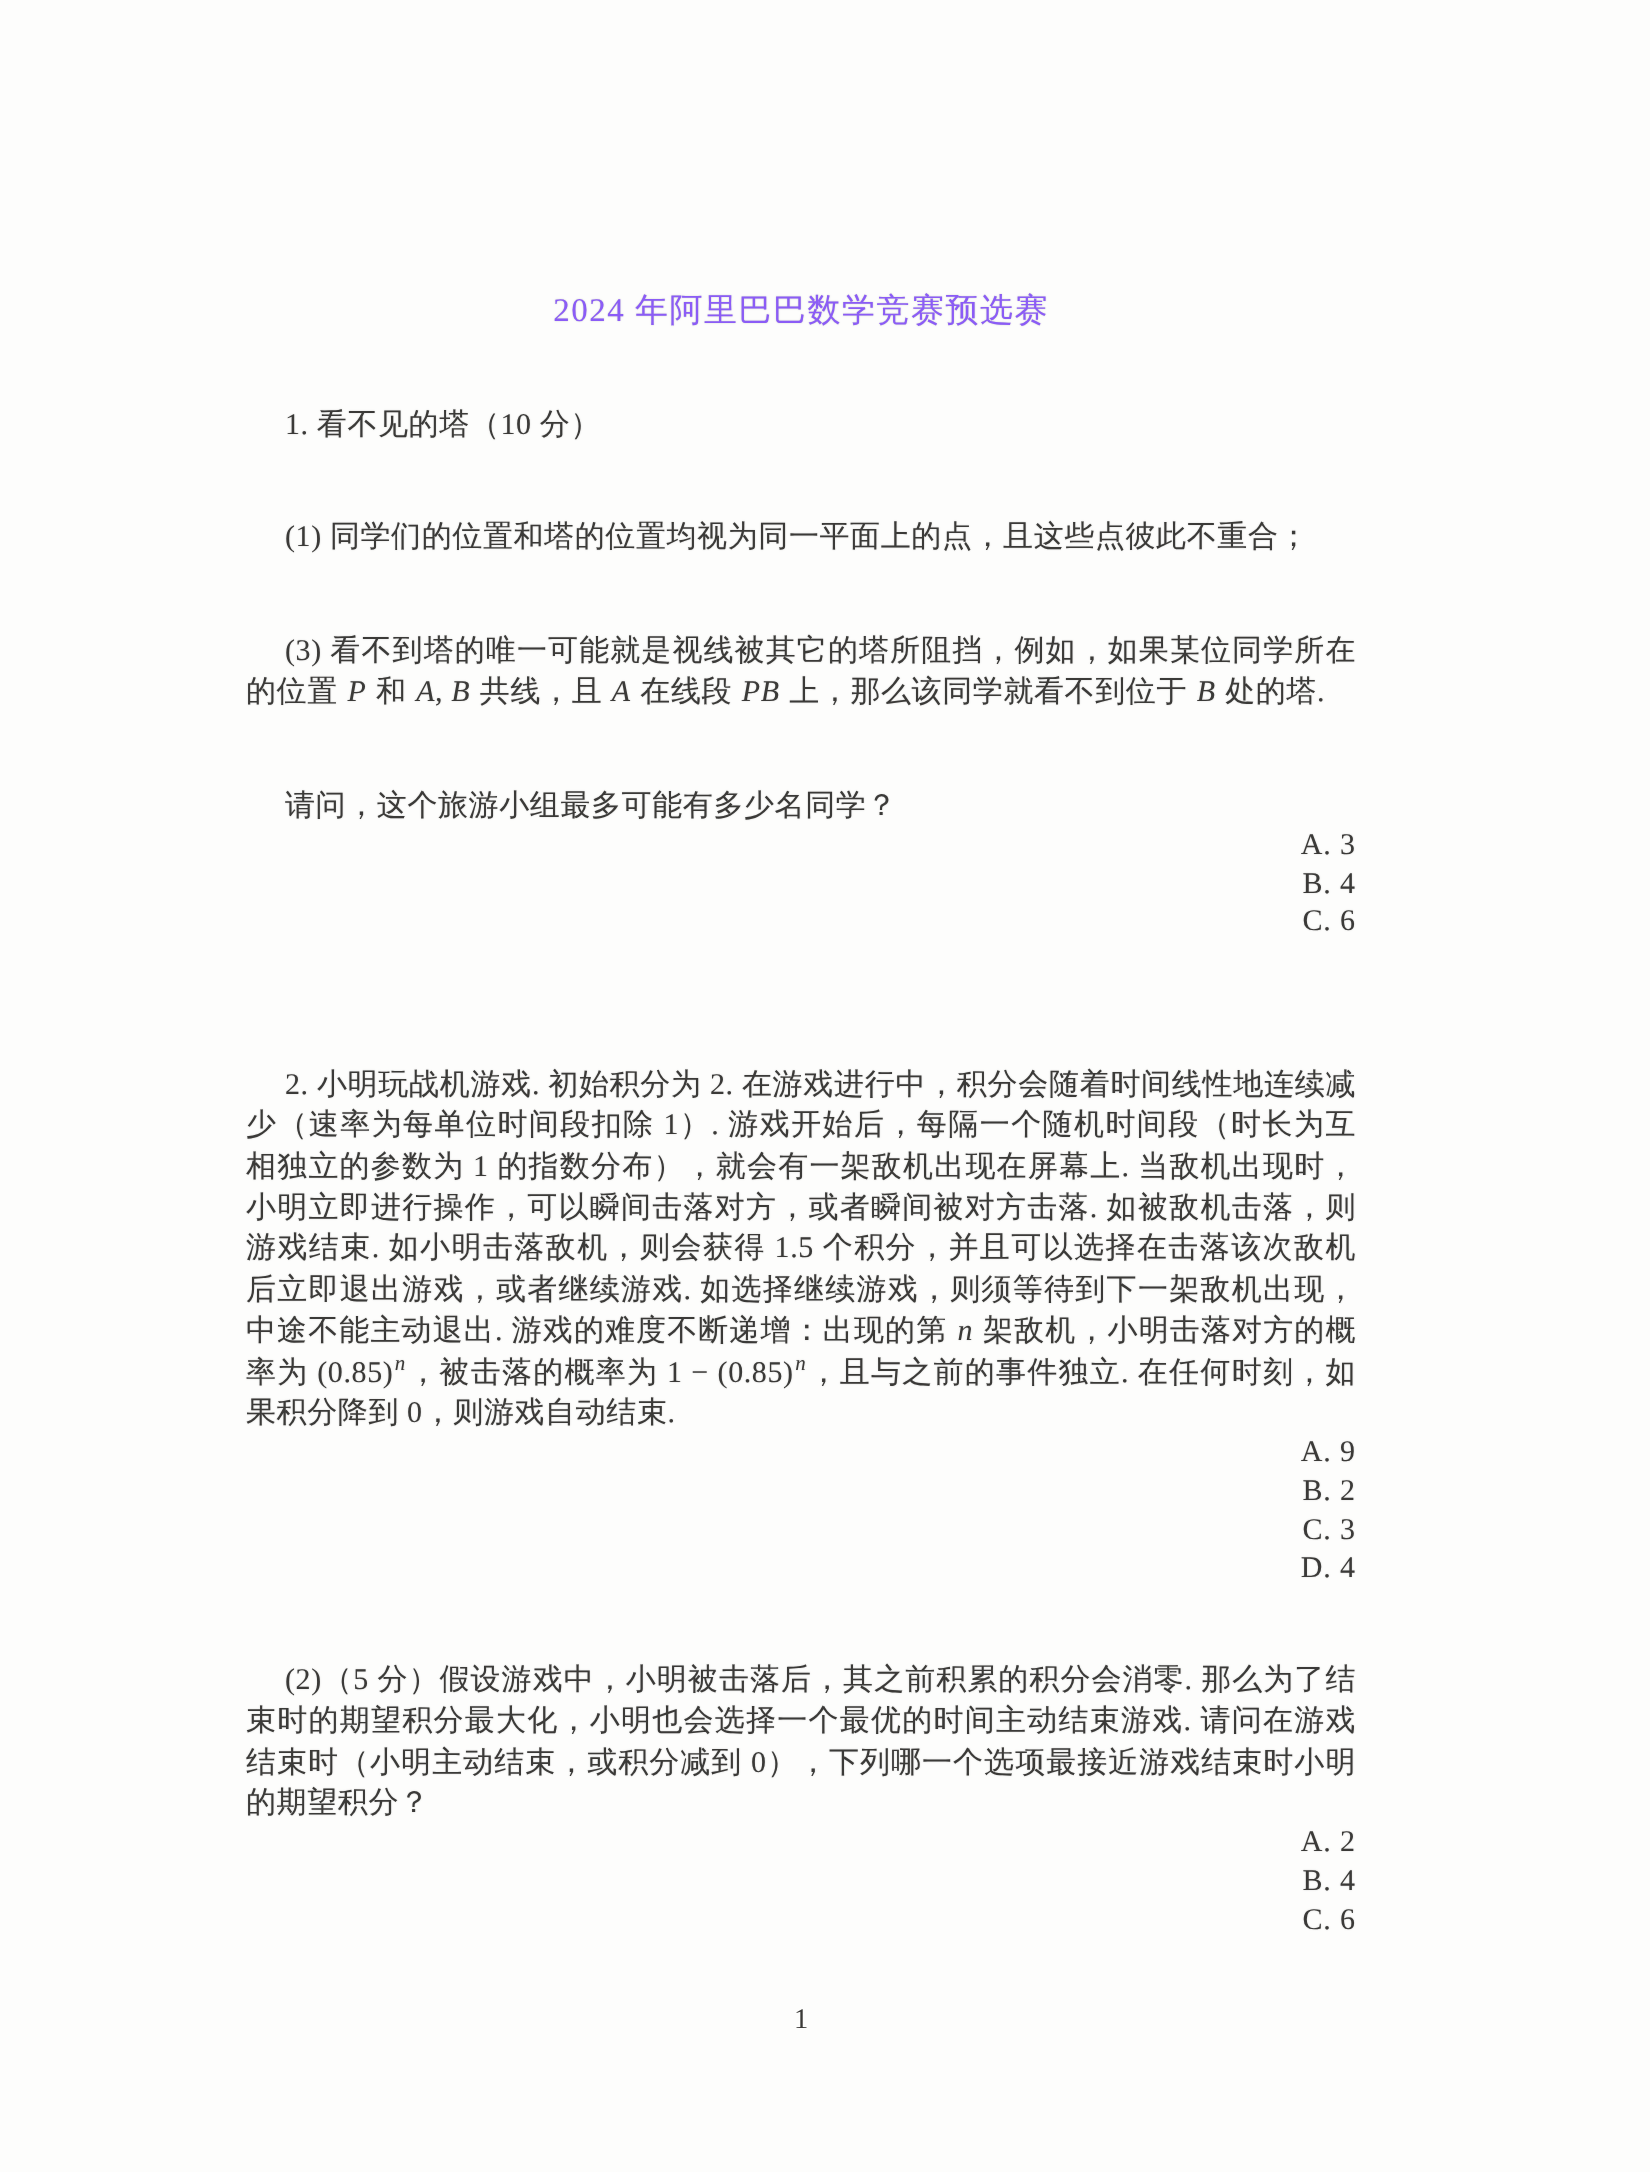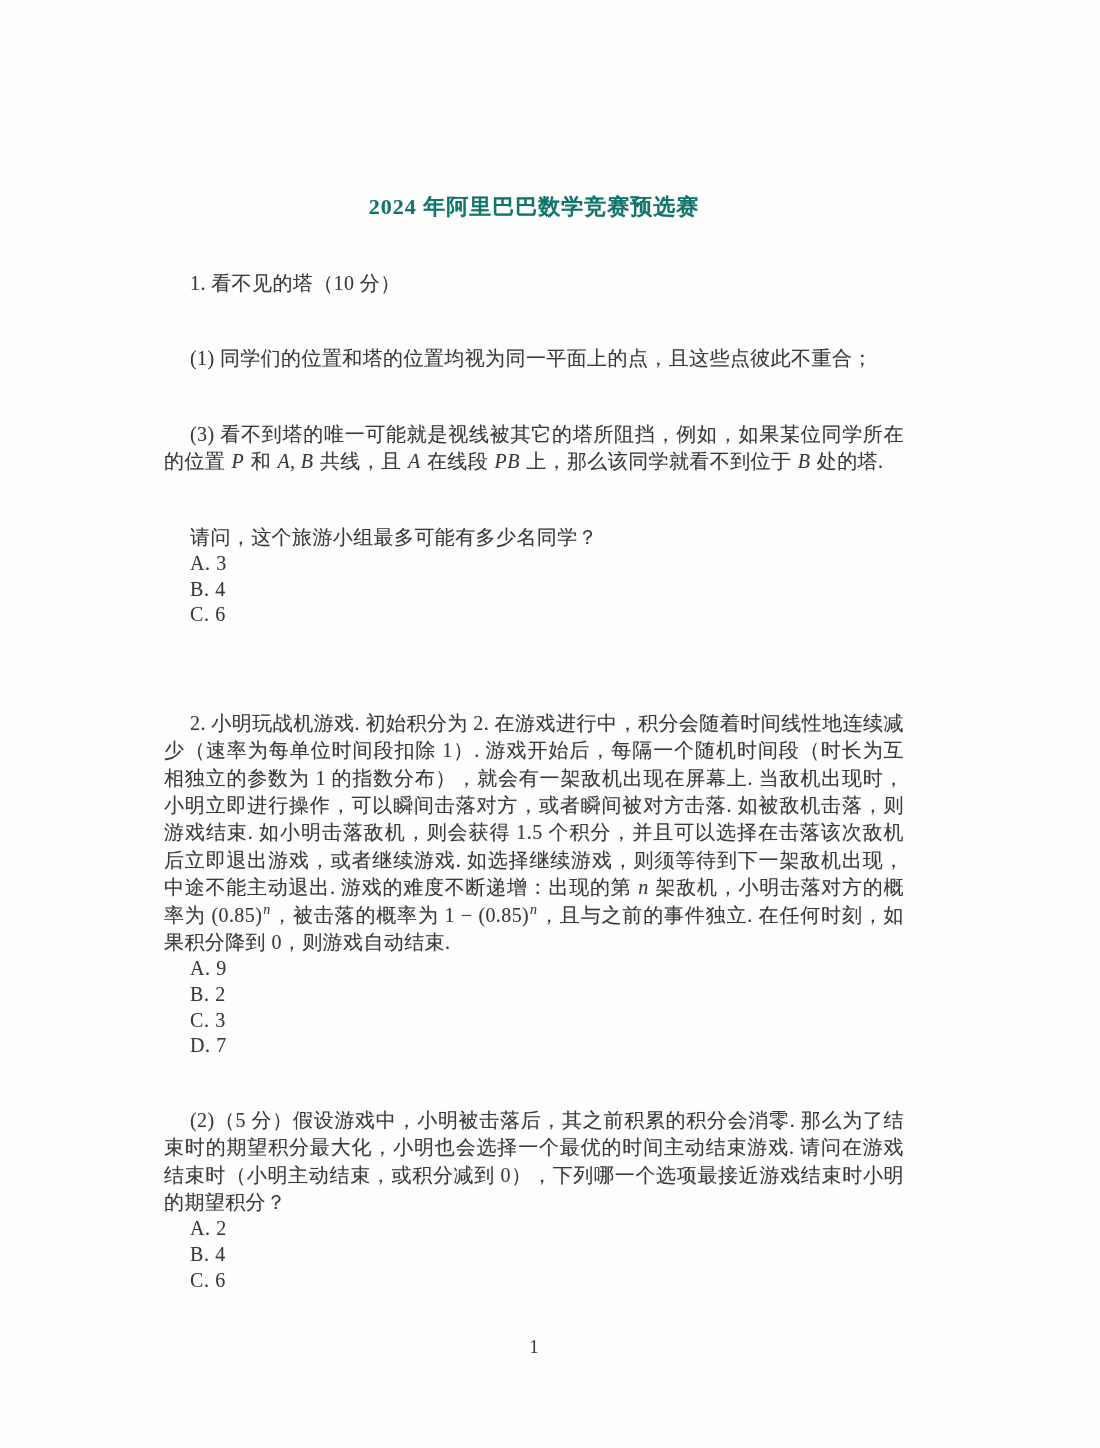--- a/index.html
+++ b/index.html
@@ -20,39 +20,39 @@
   .content {
     position: absolute;
     left: 164px;
     top: 192px;
     width: 740px;
     text-shadow: 0 0 1px rgba(90, 90, 90, 0.35);
   }
   .title {
     font-size: 22px;
     line-height: 30px;
-    font-weight: bold;
+    font-weight: normal;
     text-align: center;
     letter-spacing: 1px;
-    color: #0f766e;
+    color: #8b5cf6;
     margin: 0 0 30px 0;
   }
   section { margin: 0; }
   .q2 { margin-top: 82px; }
   p {
     margin: 0;
     font-size: 20px;
     line-height: 27.4px;
     text-align: justify;
     letter-spacing: 0.4px;
   }
   p.ind { text-indent: 26px; margin-top: 48px; }
   .options p {
     line-height: 25.6px;
-    text-align: left;
+    text-align: right;
     text-indent: 26px;
     letter-spacing: 0.6px;
   }
   .mi {
     font-style: italic;
     padding: 0 1px;
   }
   sup {
     font-size: 0.7em;
     line-height: 0;
@@ -86,21 +86,21 @@
         <p>C. 6</p>
       </div>
     </section>
 
     <section class="q2">
       <p class="ind"><span>2. 小明玩战机游戏. 初始积分为 2. 在游戏进行中，积分会随着时间线性地连续减少（速率为每单位时间段扣除 1）. 游戏开始后，每隔一个随机时间段（时长为互相独立的参数为 1 的指数分布），就会有一架敌机出现在屏幕上. 当敌机出现时，小明立即进行操作，可以瞬间击落对方，或者瞬间被对方击落. 如被敌机击落，则游戏结束. 如小明击落敌机，则会获得 1.5 个积分，并且可以选择在击落该次敌机后立即退出游戏，或者继续游戏. 如选择继续游戏，则须等待到下一架敌机出现，中途不能主动退出. 游戏的难度不断递增：出现的第 </span><span class="mi">n</span><span> 架敌机，小明击落对方的概率为 (0.85)</span><sup class="mi">n</sup><span>，被击落的概率为 1 − (0.85)</span><sup class="mi">n</sup><span>，且与之前的事件独立. 在任何时刻，如果积分降到 0，则游戏自动结束.</span></p>
       <div class="options">
         <p>A. 9</p>
         <p>B. 2</p>
         <p>C. 3</p>
-        <p>D. 7</p>
+        <p>D. 4</p>
       </div>
       <p class="ind"><span>(2)（5 分）假设游戏中，小明被击落后，其之前积累的积分会消零. 那么为了结束时的期望积分最大化，小明也会选择一个最优的时间主动结束游戏. 请问在游戏结束时（小明主动结束，或积分减到 0），下列哪一个选项最接近游戏结束时小明的期望积分？</span></p>
       <div class="options">
         <p>A. 2</p>
         <p>B. 4</p>
         <p>C. 6</p>
       </div>
     </section>
 
   </div>

